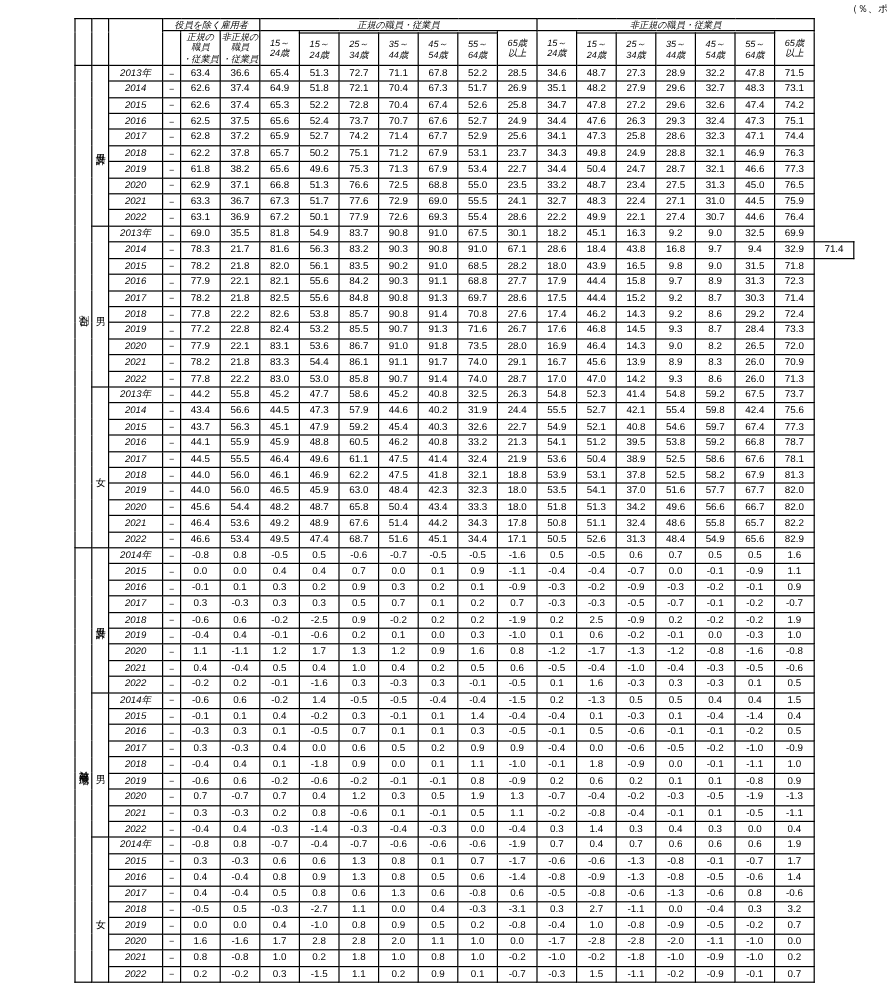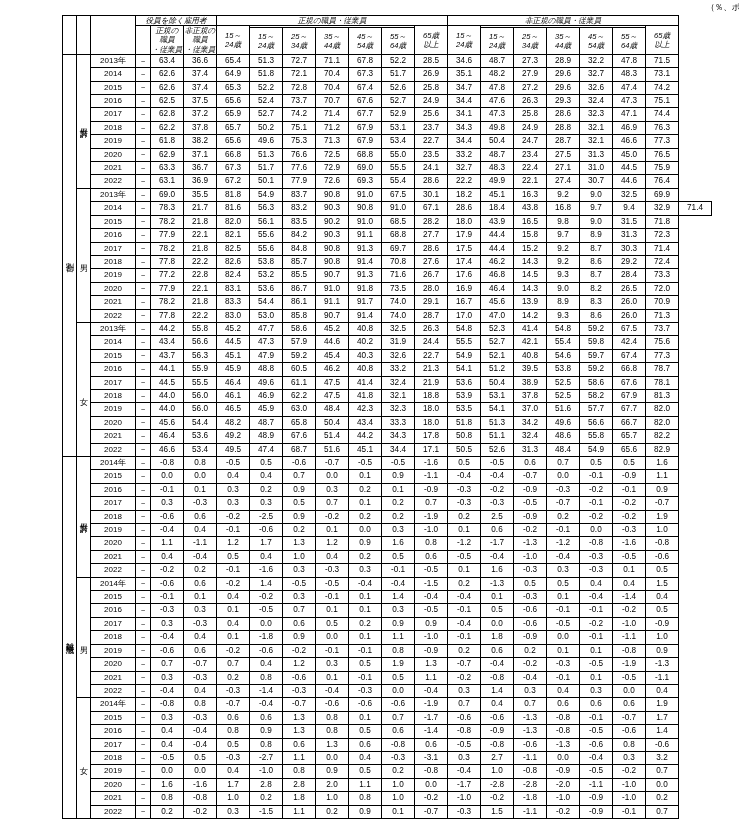--- a/index.html
+++ b/index.html
@@ -3,21 +3,21 @@
 <meta charset="utf-8">
 <style>
   html,body{margin:0;padding:0;background:#fff;}
   body{width:739px;height:829px;font-family:"Liberation Sans",sans-serif;color:#000;}
   #wrap{position:relative;width:739px;height:829px;margin-left:40px;}
   .unit{position:absolute;right:4px;top:2px;font-size:8.5px;}
   table.main{position:absolute;left:22px;top:15px;border-collapse:collapse;font-size:8.2px;}
   table.main td,table.main th{border:0.6px solid #000;padding:0;text-align:center;vertical-align:middle;font-weight:normal;}
   td.num{text-align:right;padding-right:3px;width:32px;height:12.4px;line-height:12.4px;}
   td.dash{text-align:center;width:14px;}
-  td.yr{text-align:center;width:44px;height:12.4px;line-height:12.4px;font-size:8px;}
+  td.yr{text-align:center;width:44px;height:12.4px;line-height:12.4px;font-size:8px;font-style:italic;}
   th.h{font-size:7.6px;line-height:9.2px;font-style:italic;}
   .vert{writing-mode:vertical-rl;text-orientation:upright;letter-spacing:1px;font-size:8.4px;white-space:nowrap;}
   td.vcell{width:13px;}
   td.vcell2{width:13px;}
   .blank{border:none;}
 </style>
 </head>
 <body>
 
 <div id="wrap">

